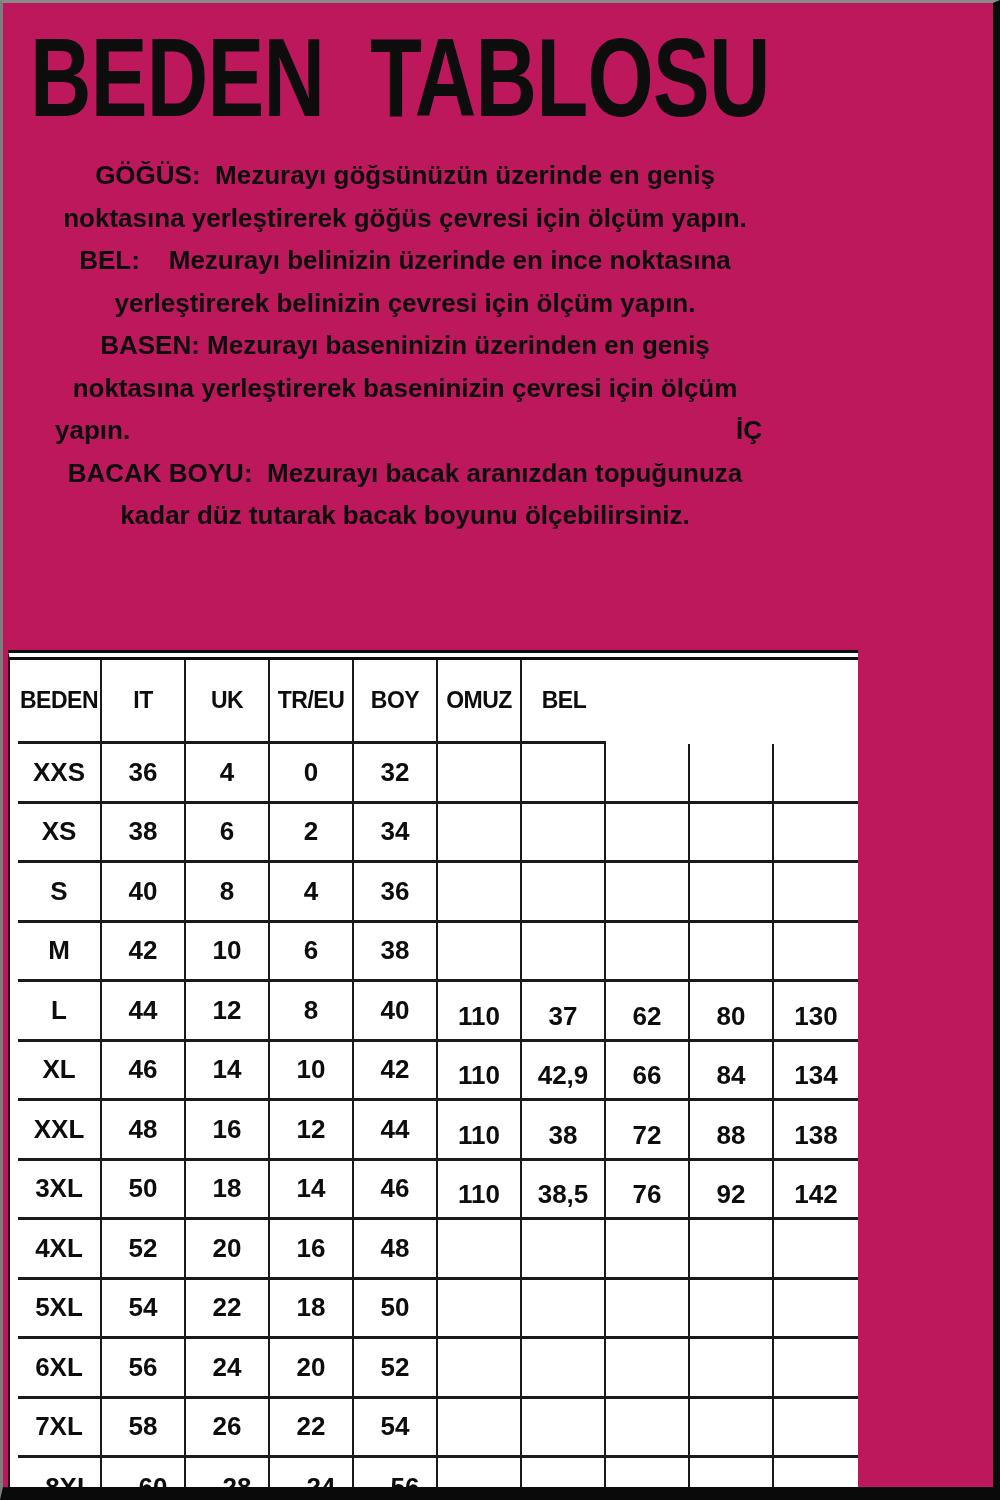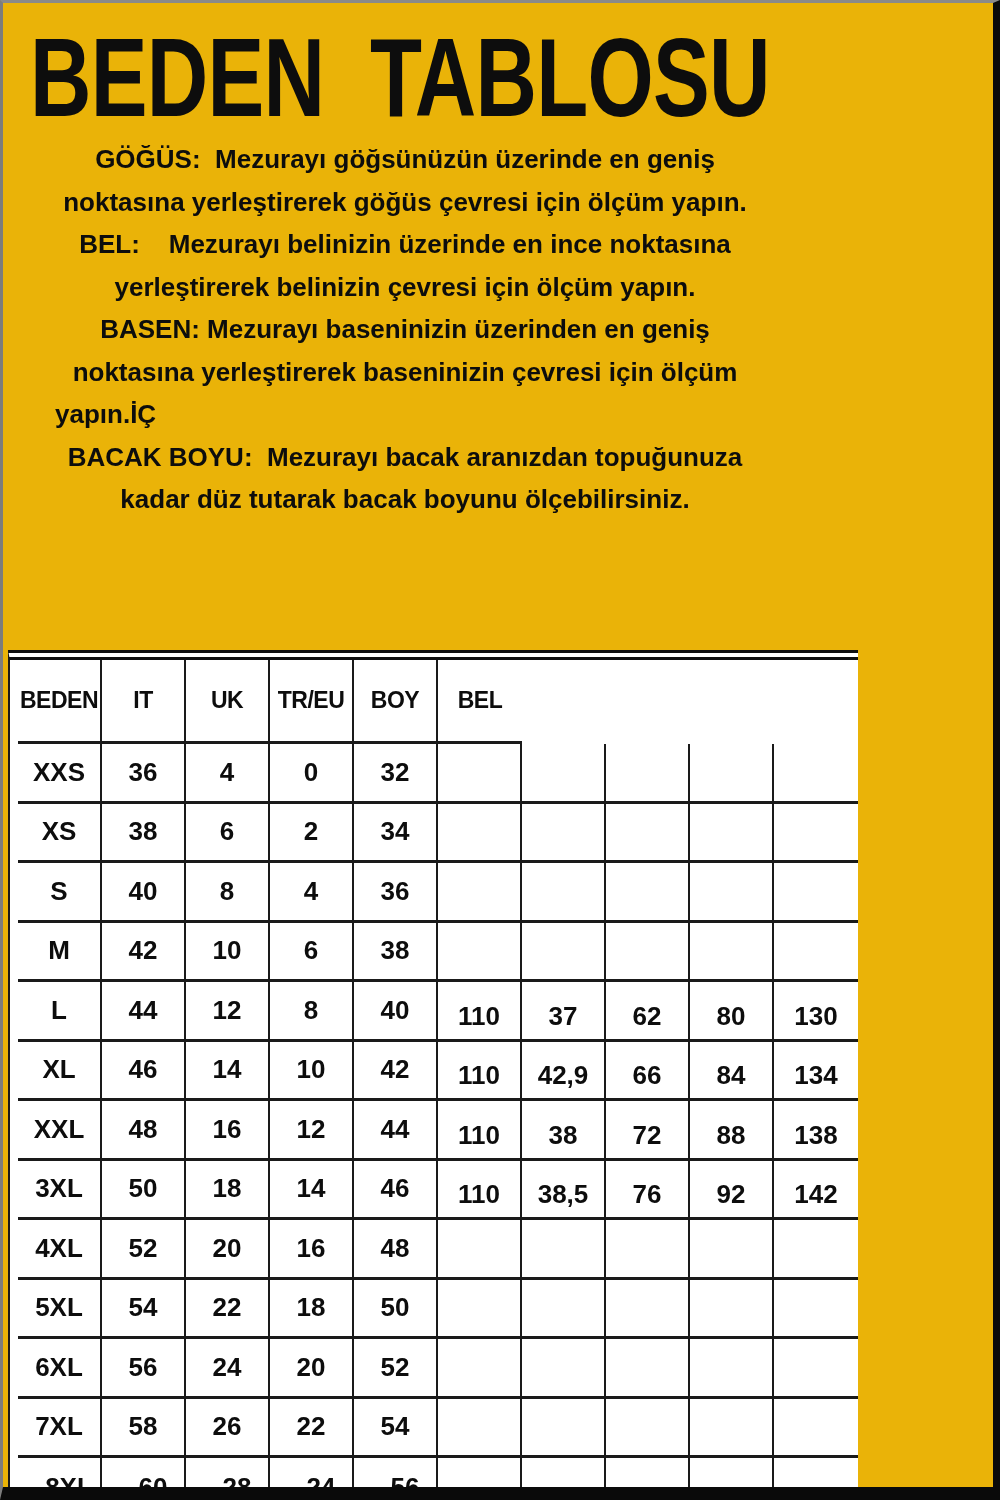--- a/index.html
+++ b/index.html
@@ -3,21 +3,21 @@
 <meta charset="utf-8">
 <style>
   * { margin: 0; padding: 0; box-sizing: border-box; }
   html, body { background: #e8e8e8; }
   body { font-family: "Liberation Sans", "DejaVu Sans", sans-serif; }
 
   .page {
     position: relative;
     width: 1000px;
     height: 1500px;
-    background: #eab308;
+    background: #be185d;
     overflow: hidden;
     color: #111;
   }
 
   
   .frame {
     position: absolute;
     inset: 0;
     border-top: 3px solid #8a8a8a;
     border-left: 3px solid #7d7d7d;
@@ -37,32 +37,32 @@
     letter-spacing: -1px;
     white-space: pre;
     color: #0d0d0d;
     transform: scaleX(0.76);
     transform-origin: left top;
   }
 
   .instructions {
     position: absolute;
     left: 10px;
-    top: 138px;
+    top: 154px;
     width: 790px;
     font-size: 26px;
     font-weight: bold;
     line-height: 42.5px;
     color: #0d0d0d;
     text-align: center;
   }
   .inst-line { white-space: pre; }
   .inst-line.split {
     display: flex;
-    justify-content: flex-start;
+    justify-content: space-between;
     padding-left: 45px;
     padding-right: 38px;
     text-align: left;
   }
 
   
   .size-table {
     position: absolute;
     left: 8px;
     top: 650px;
@@ -114,20 +114,21 @@
       <div class="inst-line">kadar düz tutarak bacak boyunu ölçebilirsiniz.</div>
     </div>
 
   <div class="size-table">
       <div class="tr header">
         <div class="th">BEDEN</div>
         <div class="th">IT</div>
         <div class="th">UK</div>
         <div class="th">TR/EU</div>
         <div class="th">BOY</div>
+        <div class="th">OMUZ</div>
         <div class="th">BEL</div>
       </div>
       <div class="tr">
         <div class="td">XXS</div>
         <div class="td">36</div>
         <div class="td">4</div>
         <div class="td">0</div>
         <div class="td">32</div>
         <div class="td"></div>
         <div class="td"></div>

